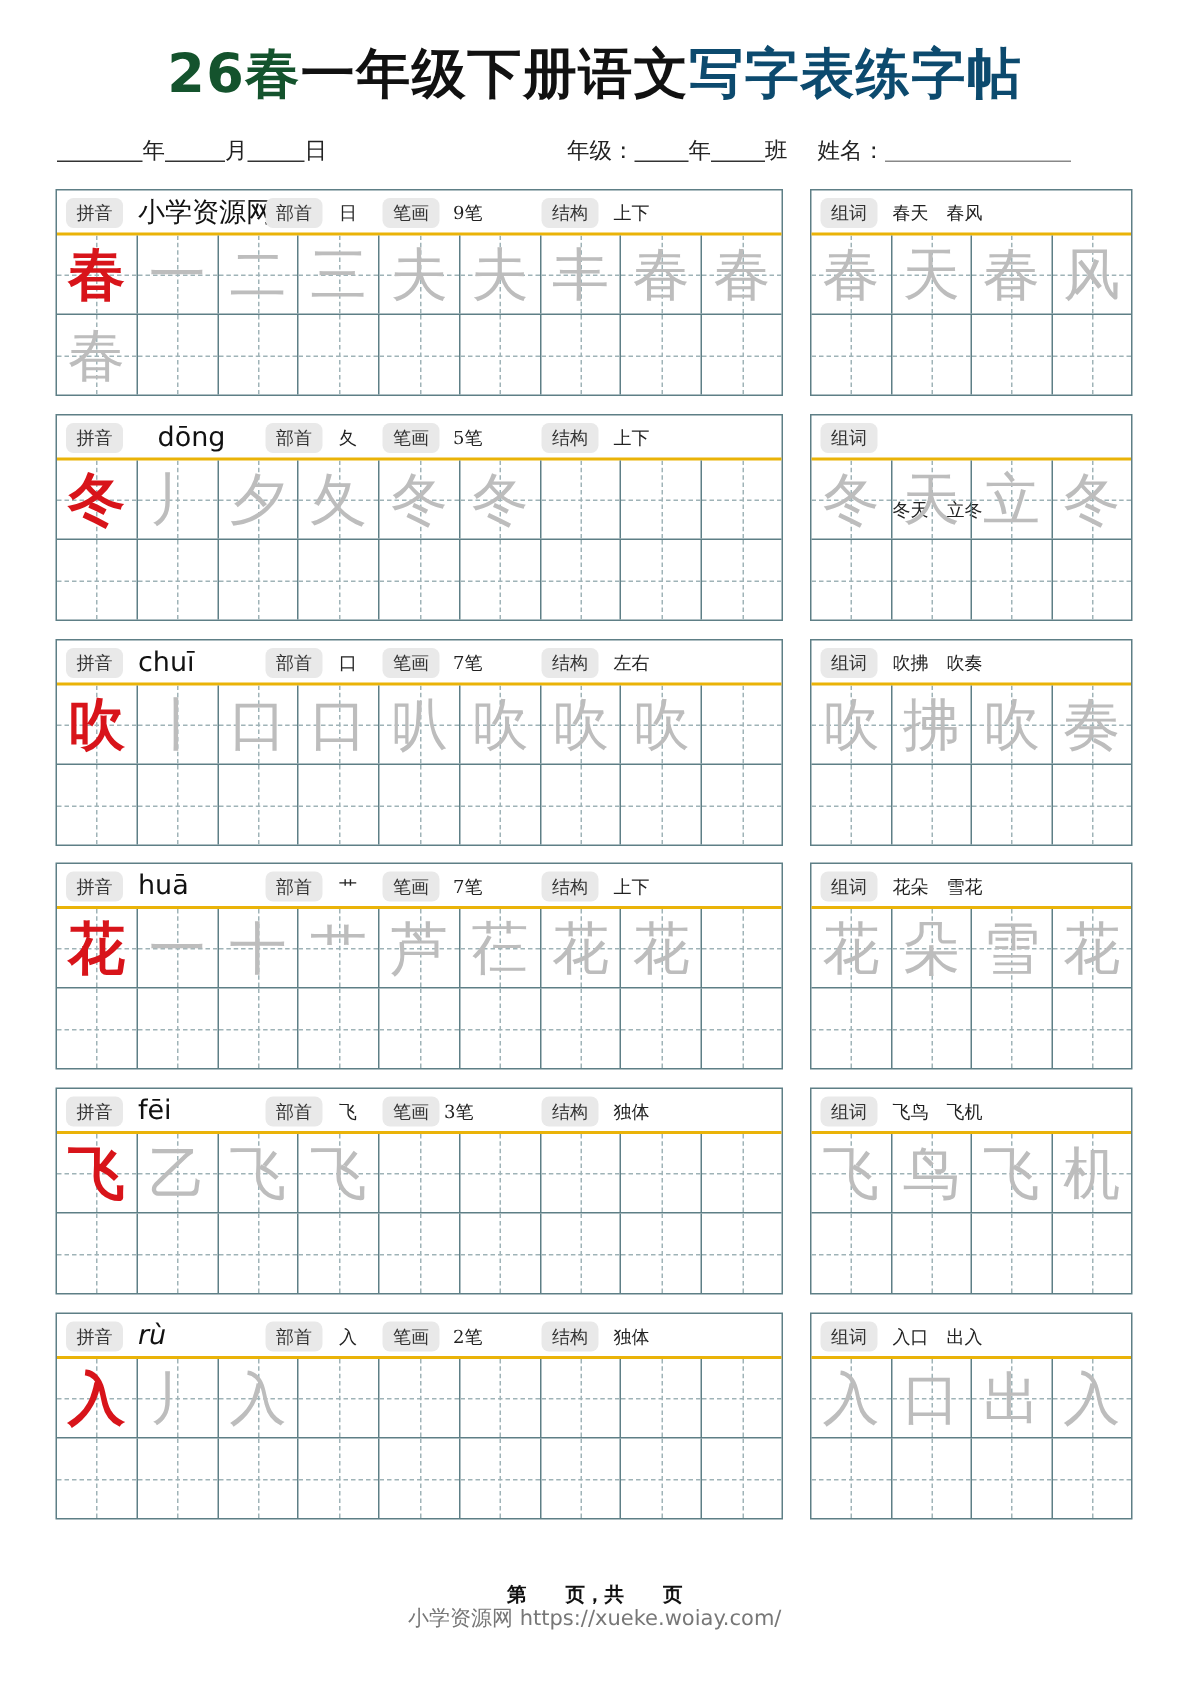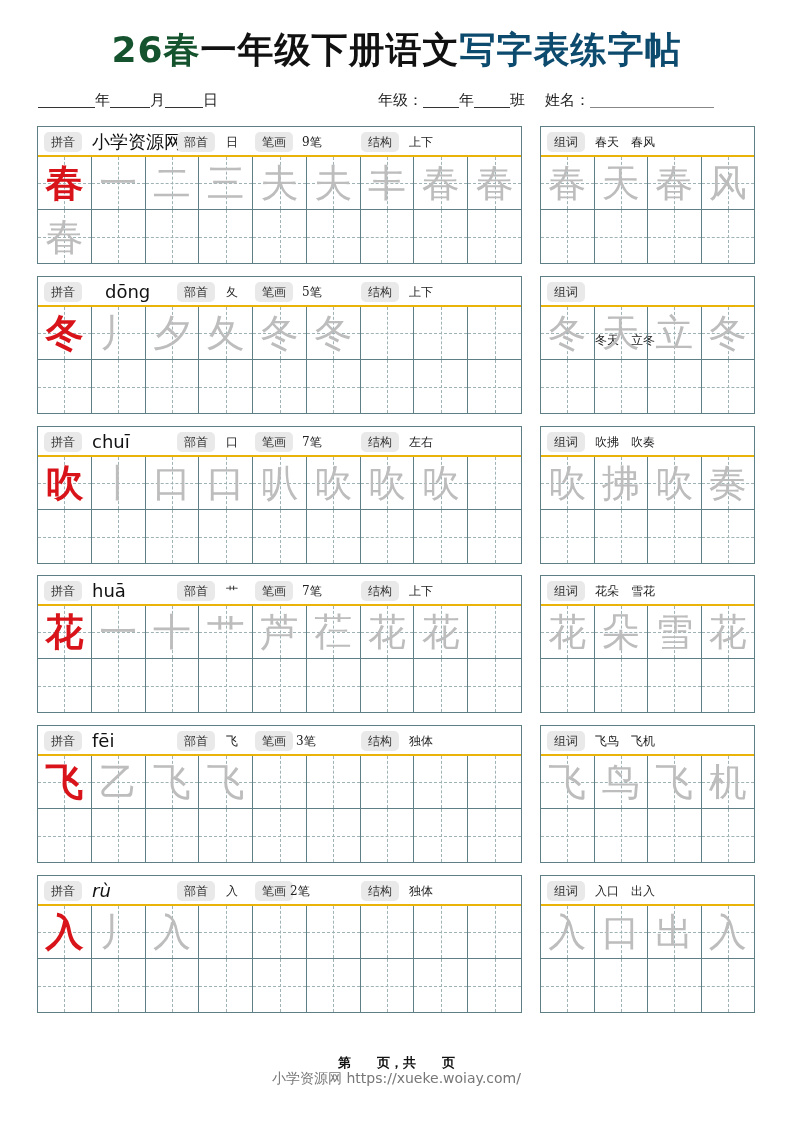--- a/index.html
+++ b/index.html
@@ -481,21 +481,21 @@
         </div>
       </div>
     </div>
     <div class="block" style="left: 37px; top: 875px; width: 485px; height: 138px;">
       <div class="hdr">
         <span class="tag" style="left: 6px;">拼音</span>
         <span class="pinyin" style="left: 54px; font-style: italic;">rù</span>
         <span class="tag" style="left: 139px;">部首</span>
         <span class="val" style="left: 188px;">入</span>
         <span class="tag" style="left: 217px;">笔画</span>
-        <span class="val" style="left: 252px; text-align: center;">2笔</span>
+        <span class="val" style="left: 264px; text-align: center;">2笔</span>
         <span class="tag" style="left: 323px;">结构</span>
         <span class="val" style="left: 371px;">独体</span>
       </div>
       <div class="grid">
         <div class="row r1">
           <div class="cell">
             <span class="ch main">入</span>
           </div>
           <div class="cell">
             <span class="ch trace">丿</span>

